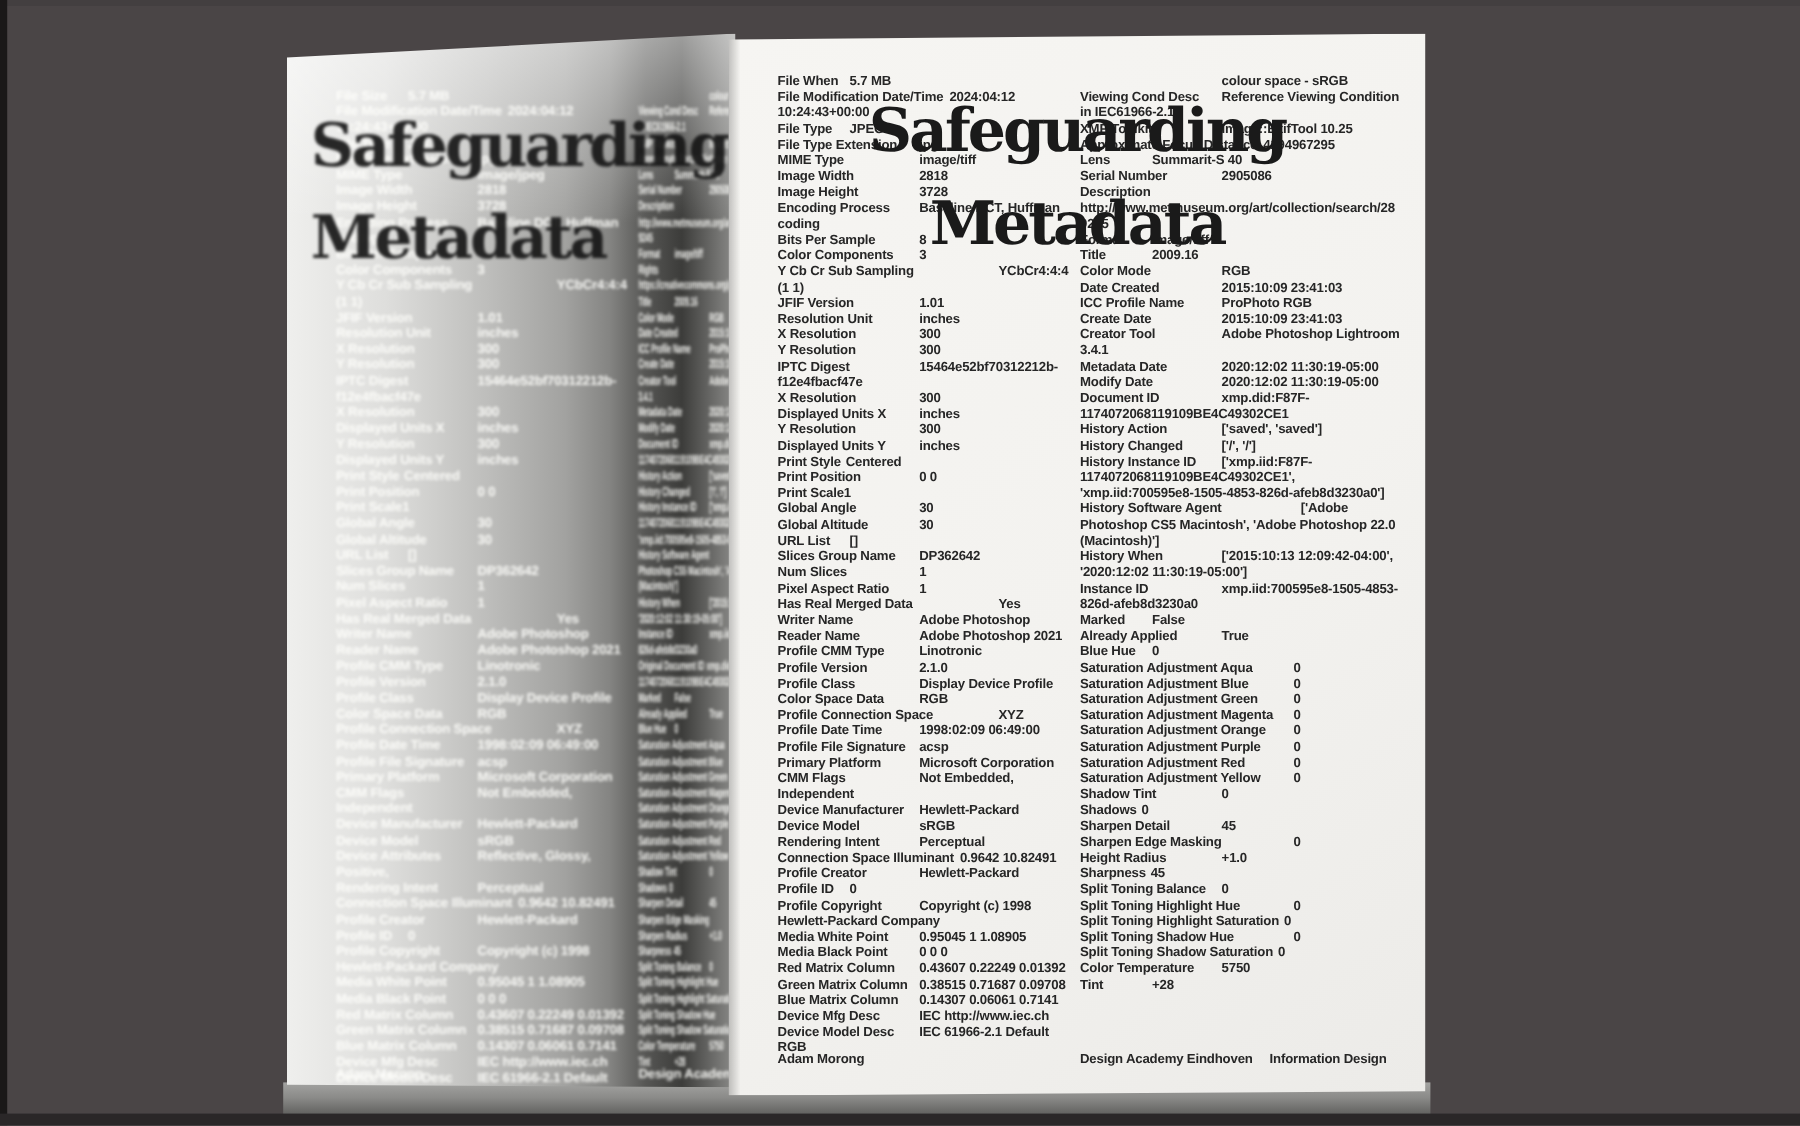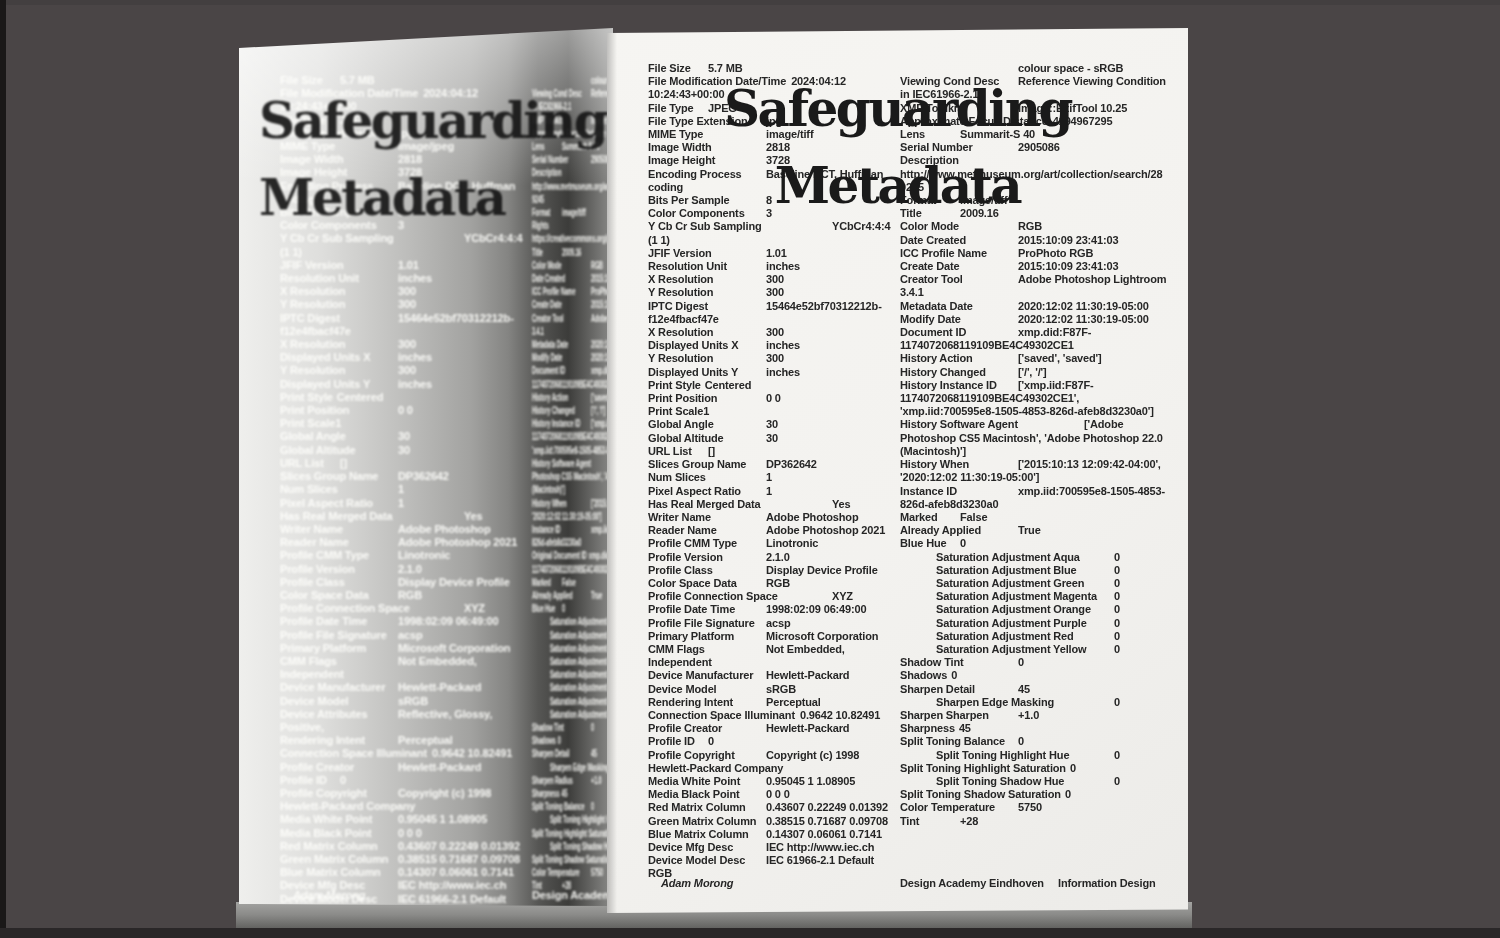--- a/index.html
+++ b/index.html
@@ -19,33 +19,33 @@
 
   .col { position:absolute; top:34px; }
   .col1 { left:41px;  width:252px; }
   .col2 { left:293px; width:268px; }
 
   .row { font-size:11px; line-height:13.2px; font-weight:700; letter-spacing:-0.15px; }
   .row .k { display:inline-block; padding-right:5px; vertical-align:top; }
   .row .v { overflow-wrap:anywhere; }
   .m-t  .k { min-width:118px; }
   .m-t2 .k { min-width:184px; }
-  .m-t3 .k { min-width:178px;margin-left:36px; }
+  .m-t3 .k { min-width:178px; }
   .m-s  .k { min-width:60px; }
   .m-i  .k { min-width:0; padding-right:4px; }
   .m-i0 .k { min-width:0; padding-right:0; }
 
   .big-title { position:absolute; top:42px; left:0; right:0; text-align:center;
                font-family:"DejaVu Serif", serif; font-weight:700;
                font-size:50px; line-height:77px; letter-spacing:-2.5px; color:#1a1a1a; }
 
   .cover-footer { position:absolute; top:849px; left:0; width:100%; height:16px;
                   font-size:11px; font-weight:700; letter-spacing:-0.15px; }
   .cover-footer span { position:absolute; white-space:nowrap; }
-  .f-author  { left:54px;font-style:italic; }
+  .f-author  { left:41px; }
   .f-school  { left:293px;text-align:right; }
   .f-program { left:451px; }
 
   
   .book-right { left:607px; top:28px; width:581px; height:885px; z-index:3;
                 background:linear-gradient(145deg,#f6f5f2 0%,#f3f2ef 55%,#ecebe8 100%);
                 clip-path:polygon(0 5px,100% 0,100% 99.6%,0 100%);
                 filter:drop-shadow(-12px 9px 14px rgba(0,0,0,0.45)); }
   .book-right .cover { color:#262626; }
   .book-right .inner-edge { position:absolute; left:0; top:0; width:10px; height:100%;
@@ -190,21 +190,21 @@
           <span class="f-school">Design Academy Eindhoven</span>
 
         </div>
       </div>
     </div>
   </div>
 
   <div class="book book-right">
     <div class="cover">
       <div class="col col1">
-          <div class="row m-s"><span class="k">File Size</span><span class="v">5.7 MB</span></div>
+          <div class="row m-s"><span class="k">File When</span><span class="v">5.7 MB</span></div>
           <div class="row m-t"><span class="k">File Modification Date/Time</span><span class="v">2024:04:12 10:24:43+00:00</span></div>
           <div class="row m-s"><span class="k">File Type</span><span class="v">JPEG</span></div>
           <div class="row m-t"><span class="k">File Type Extension</span><span class="v">jpg</span></div>
           <div class="row m-t"><span class="k">MIME Type</span><span class="v">image/tiff</span></div>
           <div class="row m-t"><span class="k">Image Width</span><span class="v">2818</span></div>
           <div class="row m-t"><span class="k">Image Height</span><span class="v">3728</span></div>
           <div class="row m-t"><span class="k">Encoding Process</span><span class="v">Baseline DCT, Huffman coding</span></div>
           <div class="row m-t"><span class="k">Bits Per Sample</span><span class="v">8</span></div>
           <div class="row m-t"><span class="k">Color Components</span><span class="v">3</span></div>
           <div class="row m-t2"><span class="k">Y Cb Cr Sub Sampling</span><span class="v">YCbCr4:4:4 (1 1)</span></div>
@@ -285,21 +285,21 @@
           <div class="row m-t3"><span class="k">Saturation Adjustment Green</span><span class="v">0</span></div>
           <div class="row m-t3"><span class="k">Saturation Adjustment Magenta</span><span class="v">0</span></div>
           <div class="row m-t3"><span class="k">Saturation Adjustment Orange</span><span class="v">0</span></div>
           <div class="row m-t3"><span class="k">Saturation Adjustment Purple</span><span class="v">0</span></div>
           <div class="row m-t3"><span class="k">Saturation Adjustment Red</span><span class="v">0</span></div>
           <div class="row m-t3"><span class="k">Saturation Adjustment Yellow</span><span class="v">0</span></div>
           <div class="row m-t"><span class="k">Shadow Tint</span><span class="v">0</span></div>
           <div class="row m-i"><span class="k">Shadows</span><span class="v">0</span></div>
           <div class="row m-t"><span class="k">Sharpen Detail</span><span class="v">45</span></div>
           <div class="row m-t3"><span class="k">Sharpen Edge Masking</span><span class="v">0</span></div>
-          <div class="row m-t"><span class="k">Sharpen Sharpen</span><span class="v">+1.0</span></div>
+          <div class="row m-t"><span class="k">Height Radius</span><span class="v">+1.0</span></div>
           <div class="row m-i"><span class="k">Sharpness</span><span class="v">45</span></div>
           <div class="row m-t"><span class="k">Split Toning Balance</span><span class="v">0</span></div>
           <div class="row m-t3"><span class="k">Split Toning Highlight Hue</span><span class="v">0</span></div>
           <div class="row m-i"><span class="k">Split Toning Highlight Saturation</span><span class="v">0</span></div>
           <div class="row m-t3"><span class="k">Split Toning Shadow Hue</span><span class="v">0</span></div>
           <div class="row m-i"><span class="k">Split Toning Shadow Saturation</span><span class="v">0</span></div>
           <div class="row m-t"><span class="k">Color Temperature</span><span class="v">5750</span></div>
           <div class="row m-s"><span class="k">Tint</span><span class="v">+28</span></div>
         </div>
       <h1 class="big-title"><span>Safeguarding</span><br><span>Metadata</span></h1>

